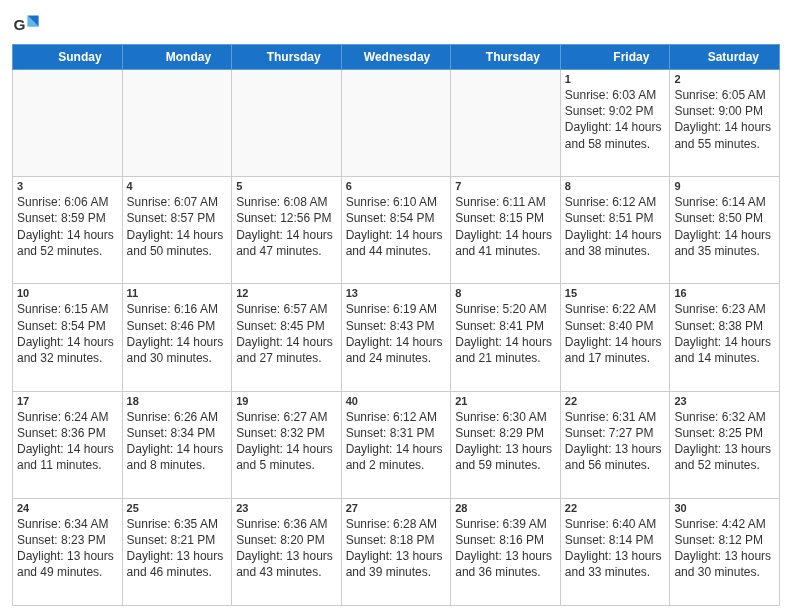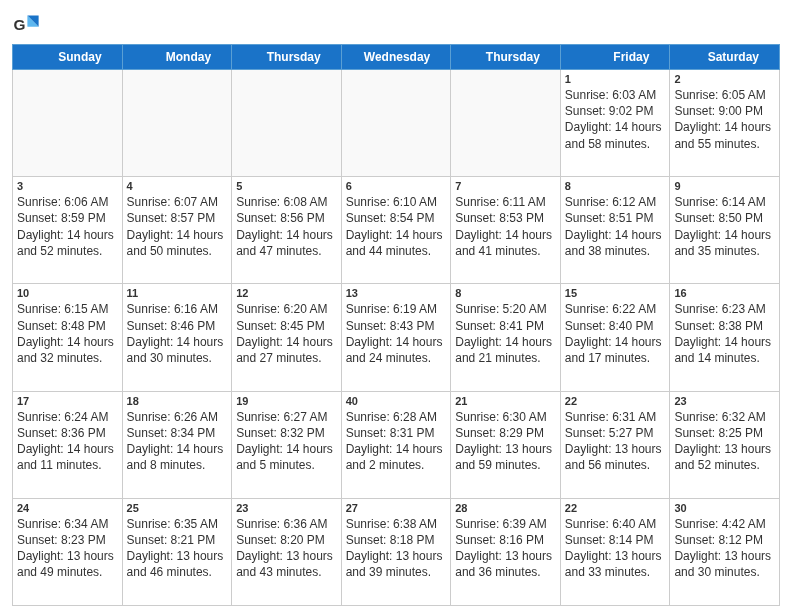--- a/index.html
+++ b/index.html
@@ -152,64 +152,64 @@
           </td>
           <td>
             <span class="day-num">4</span>
             <div class="day-info">Sunrise: 6:07 AM
 Sunset: 8:57 PM
 Daylight: 14 hours and 50 minutes.</div>
           </td>
           <td>
             <span class="day-num">5</span>
             <div class="day-info">Sunrise: 6:08 AM
-Sunset: 8:56 PM
+Sunset: 12:56 PM
 Daylight: 14 hours and 47 minutes.</div>
           </td>
           <td>
             <span class="day-num">6</span>
             <div class="day-info">Sunrise: 6:10 AM
 Sunset: 8:54 PM
 Daylight: 14 hours and 44 minutes.</div>
           </td>
           <td>
             <span class="day-num">7</span>
             <div class="day-info">Sunrise: 6:11 AM
-Sunset: 8:53 PM
+Sunset: 8:15 PM
 Daylight: 14 hours and 41 minutes.</div>
           </td>
           <td>
             <span class="day-num">8</span>
             <div class="day-info">Sunrise: 6:12 AM
 Sunset: 8:51 PM
 Daylight: 14 hours and 38 minutes.</div>
           </td>
           <td>
             <span class="day-num">9</span>
             <div class="day-info">Sunrise: 6:14 AM
 Sunset: 8:50 PM
 Daylight: 14 hours and 35 minutes.</div>
           </td>
         </tr>
         <tr>
           <td>
             <span class="day-num">10</span>
             <div class="day-info">Sunrise: 6:15 AM
-Sunset: 8:48 PM
+Sunset: 8:54 PM
 Daylight: 14 hours and 32 minutes.</div>
           </td>
           <td>
             <span class="day-num">11</span>
             <div class="day-info">Sunrise: 6:16 AM
 Sunset: 8:46 PM
 Daylight: 14 hours and 30 minutes.</div>
           </td>
           <td>
             <span class="day-num">12</span>
-            <div class="day-info">Sunrise: 6:20 AM
+            <div class="day-info">Sunrise: 6:57 AM
 Sunset: 8:45 PM
 Daylight: 14 hours and 27 minutes.</div>
           </td>
           <td>
             <span class="day-num">13</span>
             <div class="day-info">Sunrise: 6:19 AM
 Sunset: 8:43 PM
 Daylight: 14 hours and 24 minutes.</div>
           </td>
           <td>
@@ -245,34 +245,34 @@
 Daylight: 14 hours and 8 minutes.</div>
           </td>
           <td>
             <span class="day-num">19</span>
             <div class="day-info">Sunrise: 6:27 AM
 Sunset: 8:32 PM
 Daylight: 14 hours and 5 minutes.</div>
           </td>
           <td>
             <span class="day-num">40</span>
-            <div class="day-info">Sunrise: 6:28 AM
+            <div class="day-info">Sunrise: 6:12 AM
 Sunset: 8:31 PM
 Daylight: 14 hours and 2 minutes.</div>
           </td>
           <td>
             <span class="day-num">21</span>
             <div class="day-info">Sunrise: 6:30 AM
 Sunset: 8:29 PM
 Daylight: 13 hours and 59 minutes.</div>
           </td>
           <td>
             <span class="day-num">22</span>
             <div class="day-info">Sunrise: 6:31 AM
-Sunset: 5:27 PM
+Sunset: 7:27 PM
 Daylight: 13 hours and 56 minutes.</div>
           </td>
           <td>
             <span class="day-num">23</span>
             <div class="day-info">Sunrise: 6:32 AM
 Sunset: 8:25 PM
 Daylight: 13 hours and 52 minutes.</div>
           </td>
         </tr>
         <tr>
@@ -289,21 +289,21 @@
 Daylight: 13 hours and 46 minutes.</div>
           </td>
           <td>
             <span class="day-num">23</span>
             <div class="day-info">Sunrise: 6:36 AM
 Sunset: 8:20 PM
 Daylight: 13 hours and 43 minutes.</div>
           </td>
           <td>
             <span class="day-num">27</span>
-            <div class="day-info">Sunrise: 6:38 AM
+            <div class="day-info">Sunrise: 6:28 AM
 Sunset: 8:18 PM
 Daylight: 13 hours and 39 minutes.</div>
           </td>
           <td>
             <span class="day-num">28</span>
             <div class="day-info">Sunrise: 6:39 AM
 Sunset: 8:16 PM
 Daylight: 13 hours and 36 minutes.</div>
           </td>
           <td>

